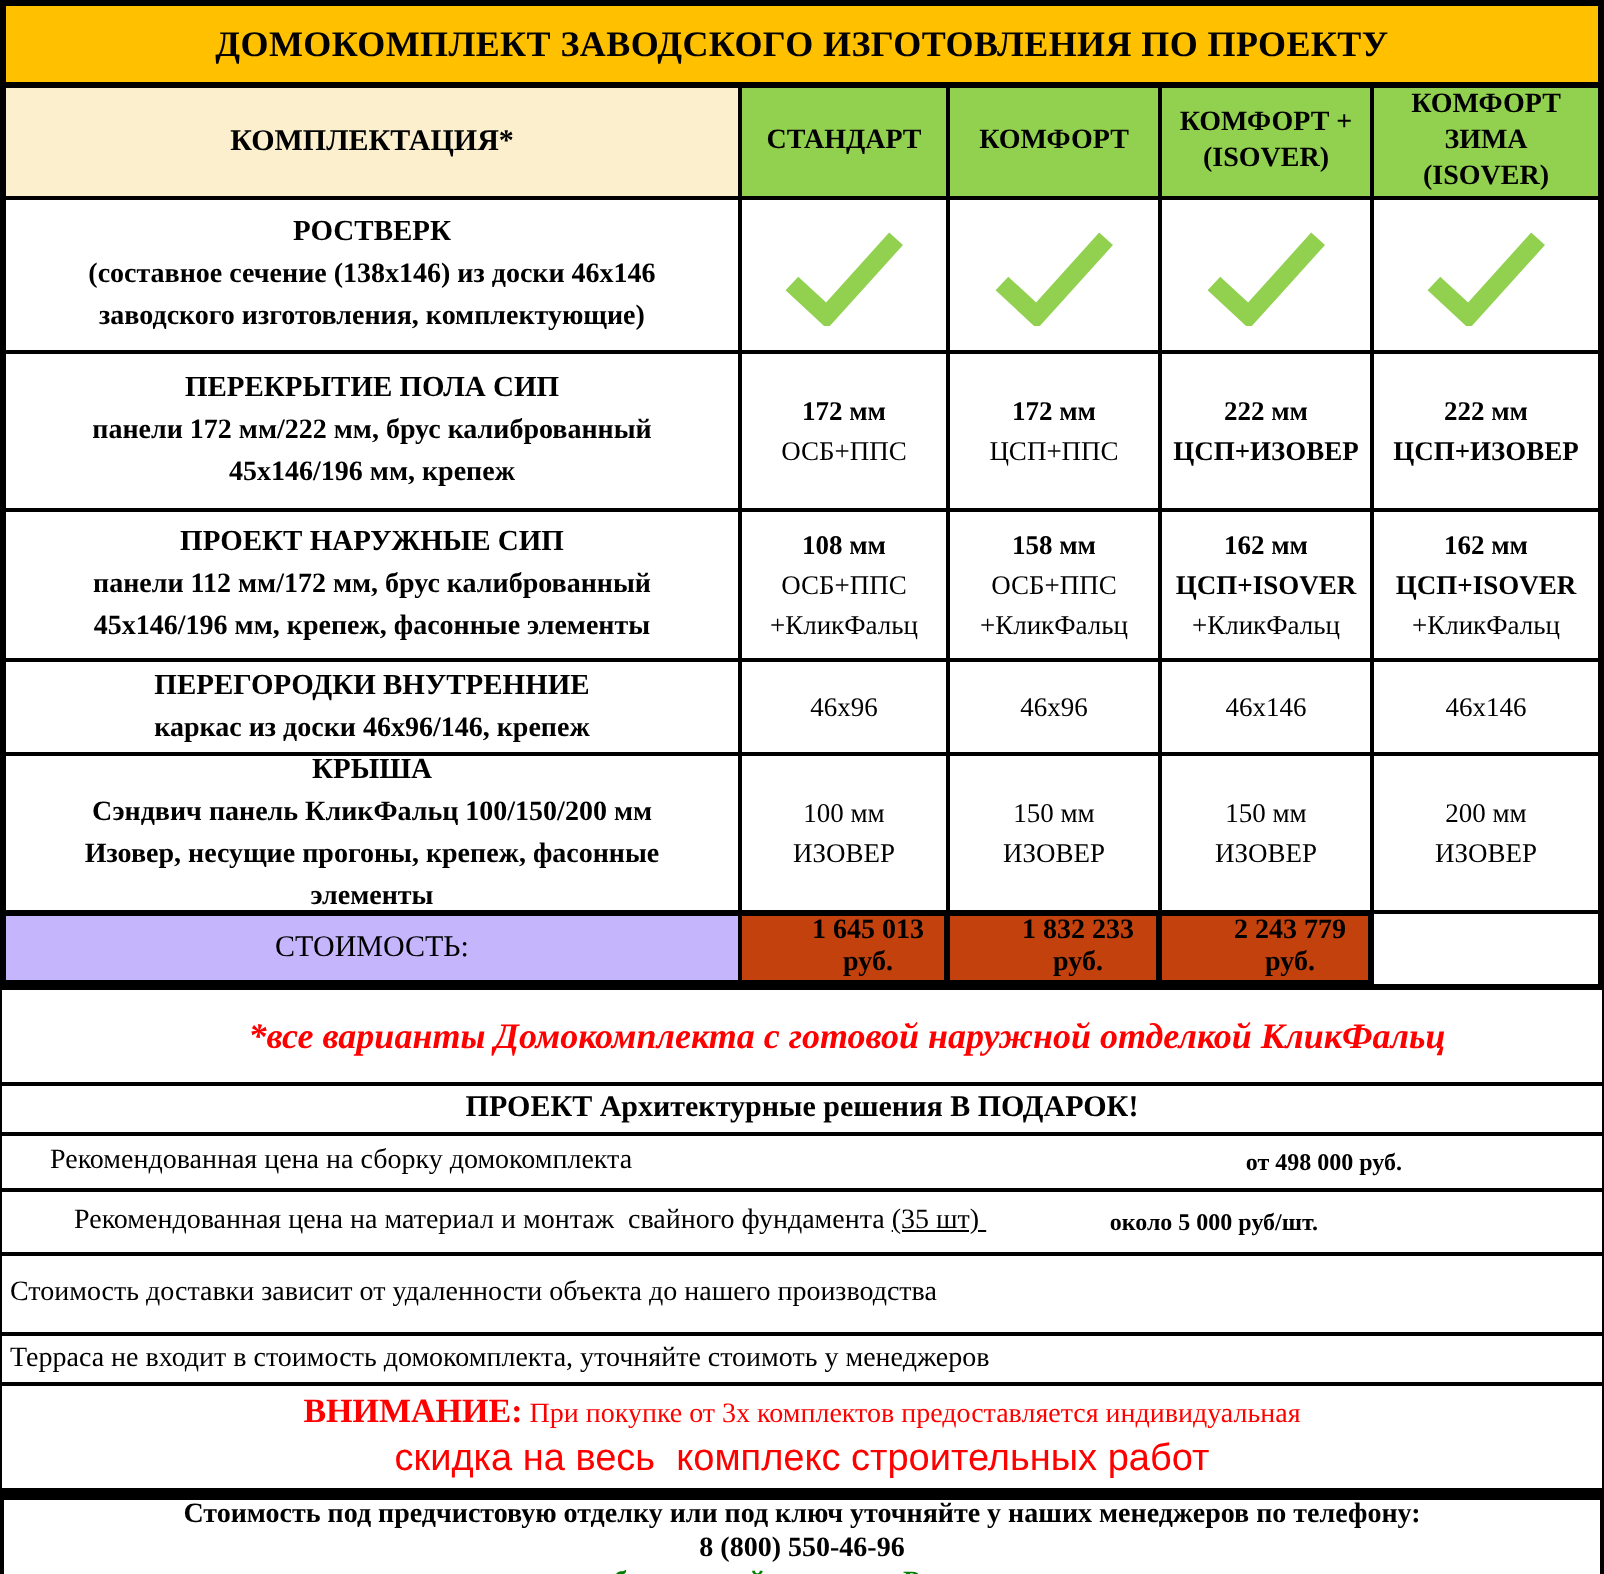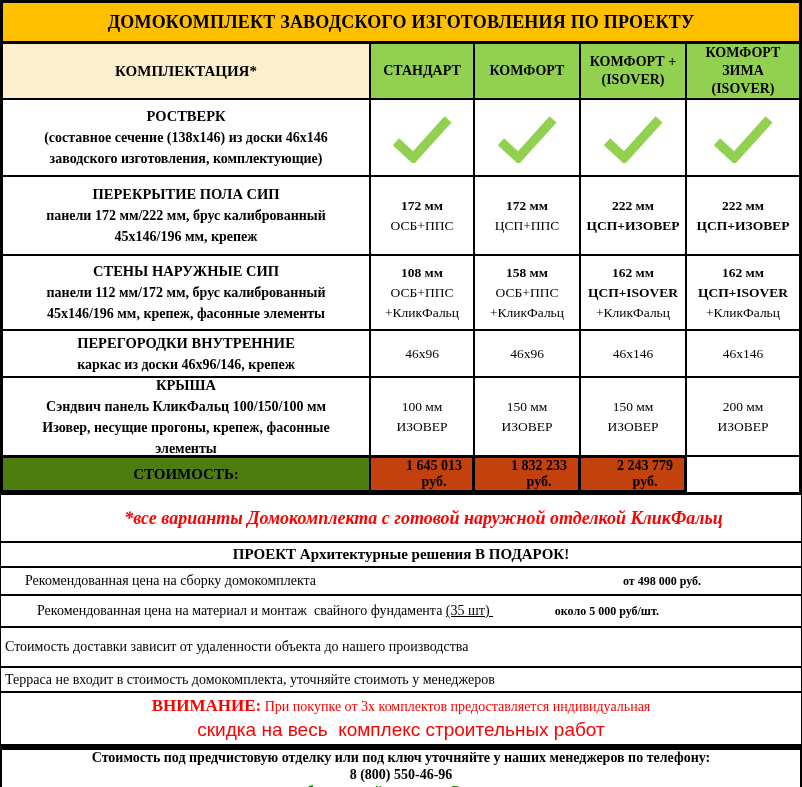--- a/index.html
+++ b/index.html
@@ -27,21 +27,21 @@
     text-align:center; padding:2px 3px; overflow:hidden;
   }
   .cell.last-col { border-right:0; }
   .hdr { background:#92D050; font-weight:bold; font-size:14px; white-space:pre-line; line-height:18px; }
   .hdr-config { background:#FBEFCD; font-weight:bold; font-size:15px; }
   .label-cell { background:#fff; }
   .row-title { font-weight:bold; font-size:14.5px; line-height:21px; }
   .row-desc  { font-weight:bold; font-size:14px; line-height:21px; white-space:pre-line; }
   .val-line  { font-size:13.5px; line-height:20px; }
   .val-line.b { font-weight:bold; }
-  .price-label { background:#4d7c0f; font-weight:bold; font-size:15px; border-top:1px solid #000; }
+  .price-label { background:#c4b5fd; font-weight:normal; font-size:15px; border-top:1px solid #000; }
   .price-cell  { background:#c2410c; font-weight:bold; font-size:14px; border-top:1px solid #000; border-right:3px solid #000;padding-left:28px; }
   .price-cell.last-col { border-right:0; }
   .check-icon svg { display:block; }
   
   .note-variants {
     height:48px; border-left:1px solid #000; border-right:1px solid #000; border-bottom:2px solid #000;
     display:flex; align-items:center; justify-content:center;
     color:#FF0000; font-weight:bold; font-style:italic; font-size:18px;padding-left:45px;
   }
   .brow {
@@ -133,21 +133,21 @@
     <div class="cell">
       <span class="val-line b">222 мм</span>
       <span class="val-line b">ЦСП+ИЗОВЕР</span>
     </div>
     <div class="cell last-col">
       <span class="val-line b">222 мм</span>
       <span class="val-line b">ЦСП+ИЗОВЕР</span>
     </div>
 
     <div class="cell label-cell">
-      <div class="row-title">СТЕНЫ НАРУЖНЫЕ СИП</div>
+      <div class="row-title">ПРОЕКТ НАРУЖНЫЕ СИП</div>
       <div class="row-desc">панели 112 мм/172 мм, брус калиброванный
 45х146/196 мм, крепеж, фасонные элементы</div>
     </div>
     <div class="cell">
       <span class="val-line b">108 мм</span>
       <span class="val-line">ОСБ+ППС</span>
       <span class="val-line">+КликФальц</span>
     </div>
     <div class="cell">
       <span class="val-line b">158 мм</span>
@@ -177,21 +177,21 @@
     </div>
     <div class="cell">
       <span class="val-line">46х146</span>
     </div>
     <div class="cell last-col">
       <span class="val-line">46х146</span>
     </div>
 
     <div class="cell label-cell">
       <div class="row-title">КРЫША</div>
-      <div class="row-desc">Сэндвич панель КликФальц 100/150/100 мм
+      <div class="row-desc">Сэндвич панель КликФальц 100/150/200 мм
 Изовер, несущие прогоны, крепеж, фасонные
 элементы</div>
     </div>
     <div class="cell">
       <span class="val-line">100 мм</span>
       <span class="val-line">ИЗОВЕР</span>
     </div>
     <div class="cell">
       <span class="val-line">150 мм</span>
       <span class="val-line">ИЗОВЕР</span>

